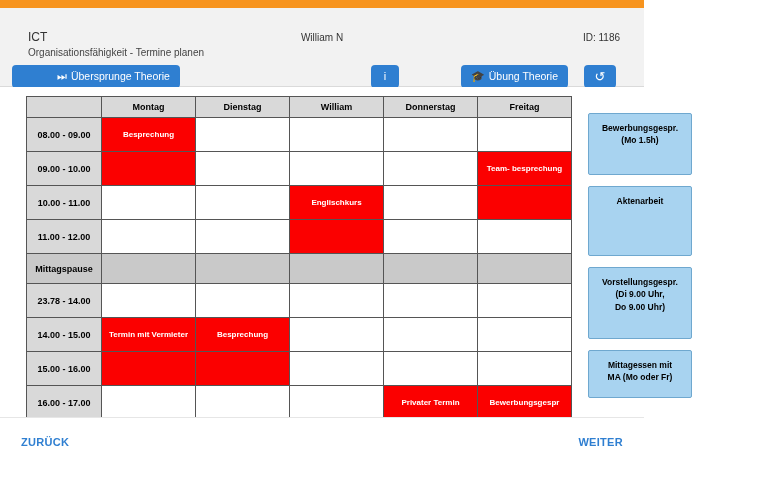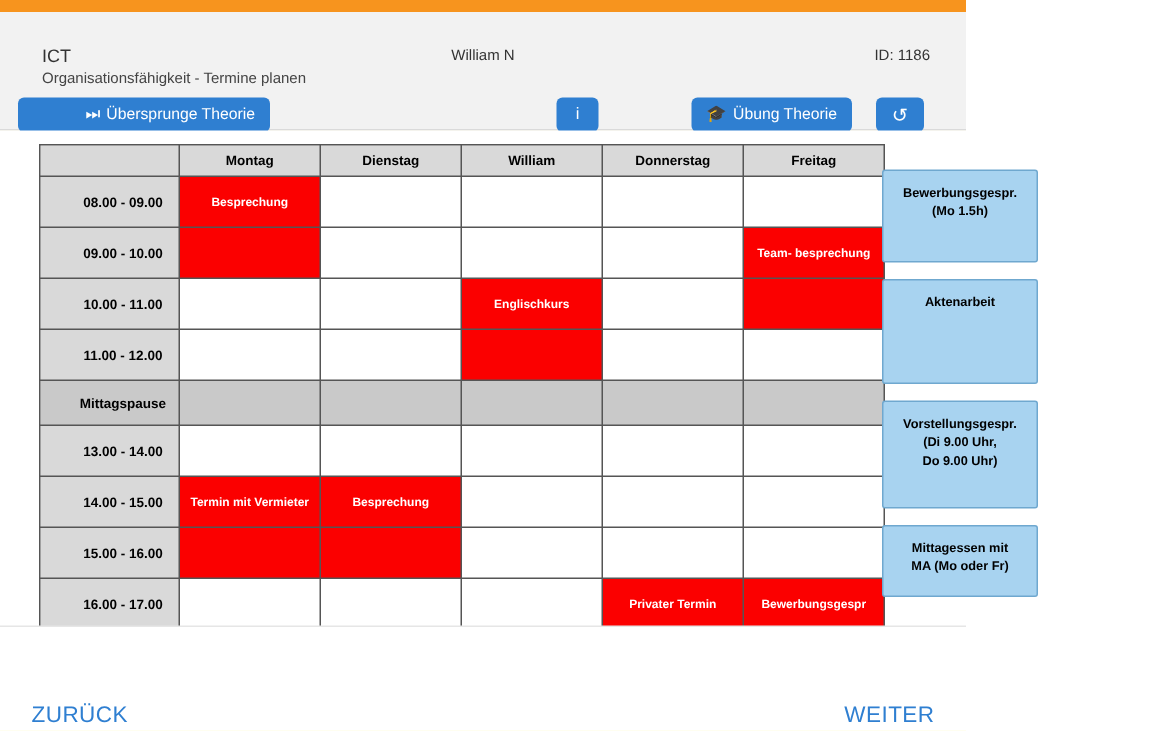--- a/index.html
+++ b/index.html
@@ -10,21 +10,21 @@
     width: 768px;
     height: 487px;
     background: #ffffff;
     font-family: "Liberation Sans", sans-serif;
     overflow: hidden;
   }
   .app {
     position: relative;
     width: 644px;
     height: 487px;
-    background: #fef9c3;
+    background: #8b5cf6;
   }
   .top-bar {
     height: 8px;
     background: #f7941e;
     width: 100%;
   }
   .header {
     position: relative;
     height: 78px;
     background: #f2f2f2;
@@ -135,21 +135,20 @@
   }
   table.schedule th.day {
     width: 93px;
   }
   table.schedule td.timecell {
     width: 74px;
     height: 33px;
     background: #d9d9d9;
     font-weight: bold;
     color: #000000;
-    padding-left: 18px;
   }
   table.schedule td.slot {
     width: 93px;
     height: 33px;
     background: #ffffff;
     cursor: pointer;
   }
   table.schedule td.slot.busy {
     background: #fb0000;
     color: #ffffff;
@@ -188,27 +187,26 @@
   .task-card.t3 { height: 54px; }
   .task-card.t4 { height: 30px; }
   .footer {
     position: relative;
     height: 69px;
     background: #ffffff;
   }
   .nav-link {
     position: absolute;
     top: 18px;
-    font-size: 15px;
+    font-size: 11px;
     color: #2f7fd1;
-    font-weight: normal;
+    font-weight: bold;
     letter-spacing: 0.3px;
     cursor: pointer;
     text-decoration: none;
-    margin-top: 32px;
   }
   .nav-back { left: 21px; }
   .nav-next { right: 21px; }
   .content::after {
     content: "";
     position: absolute;
     left: 0; right: 0; bottom: 0;
     height: 1px;
     background: #e6e6e6;
   }
@@ -288,21 +286,21 @@
           </tr>
           <tr class="lunch">
             <td class="timecell">Mittagspause</td>
             <td class="slot"></td>
             <td class="slot"></td>
             <td class="slot"></td>
             <td class="slot"></td>
             <td class="slot"></td>
           </tr>
           <tr>
-            <td class="timecell">13.00 - 14.00</td>
+            <td class="timecell">23.78 - 14.00</td>
             <td class="slot"></td>
             <td class="slot"></td>
             <td class="slot"></td>
             <td class="slot"></td>
             <td class="slot"></td>
           </tr>
           <tr>
             <td class="timecell">14.00 - 15.00</td>
             <td class="slot busy">Termin mit
 Vermieter</td>

